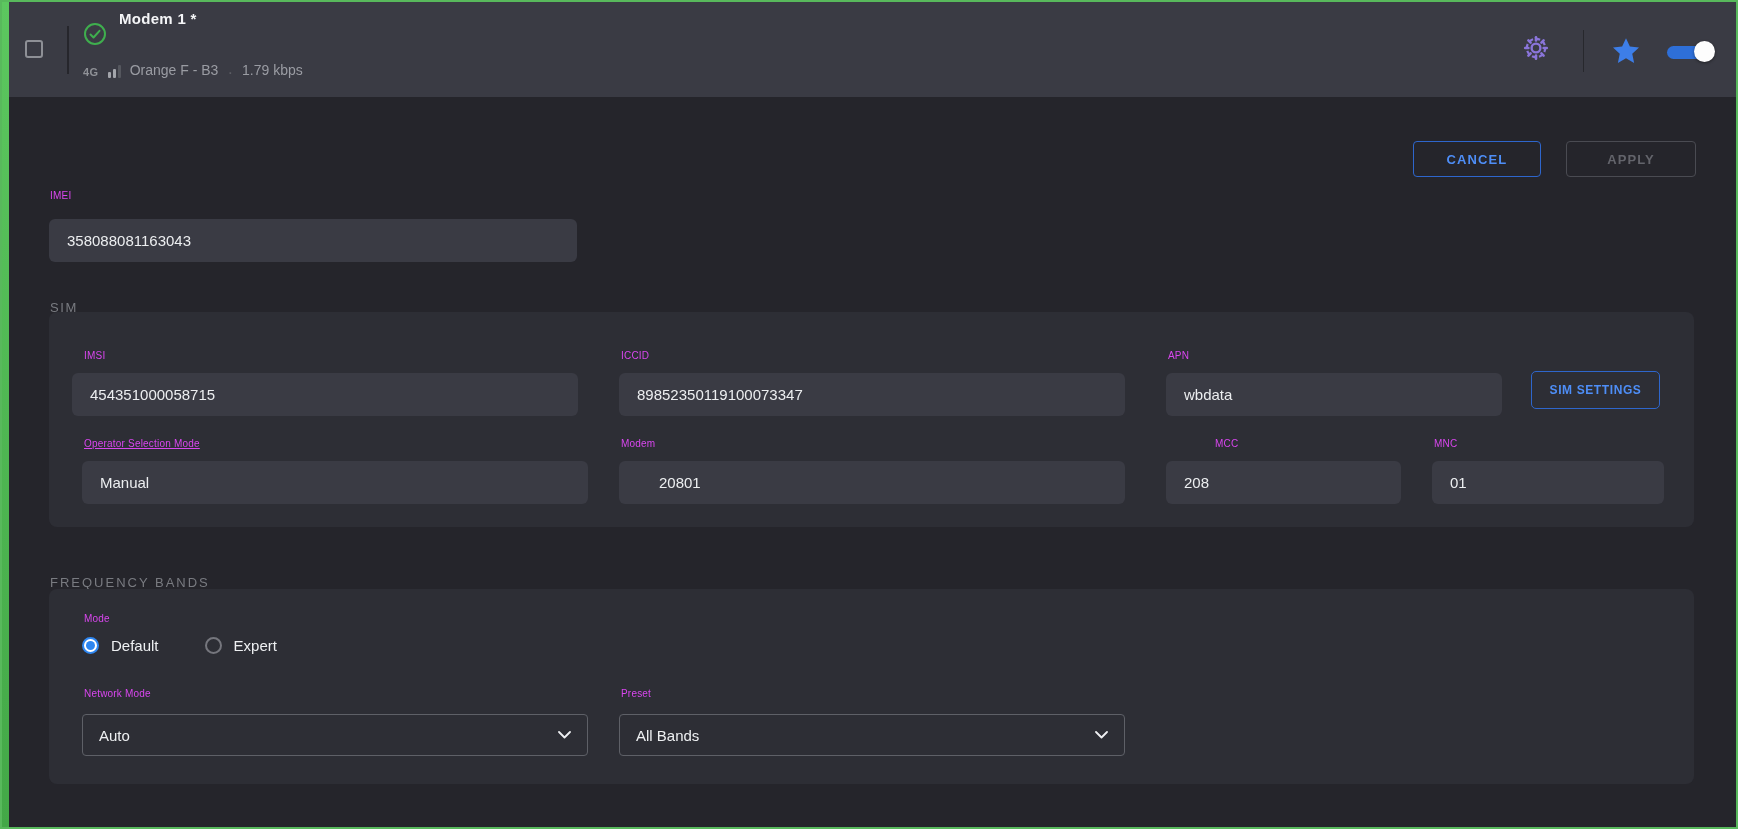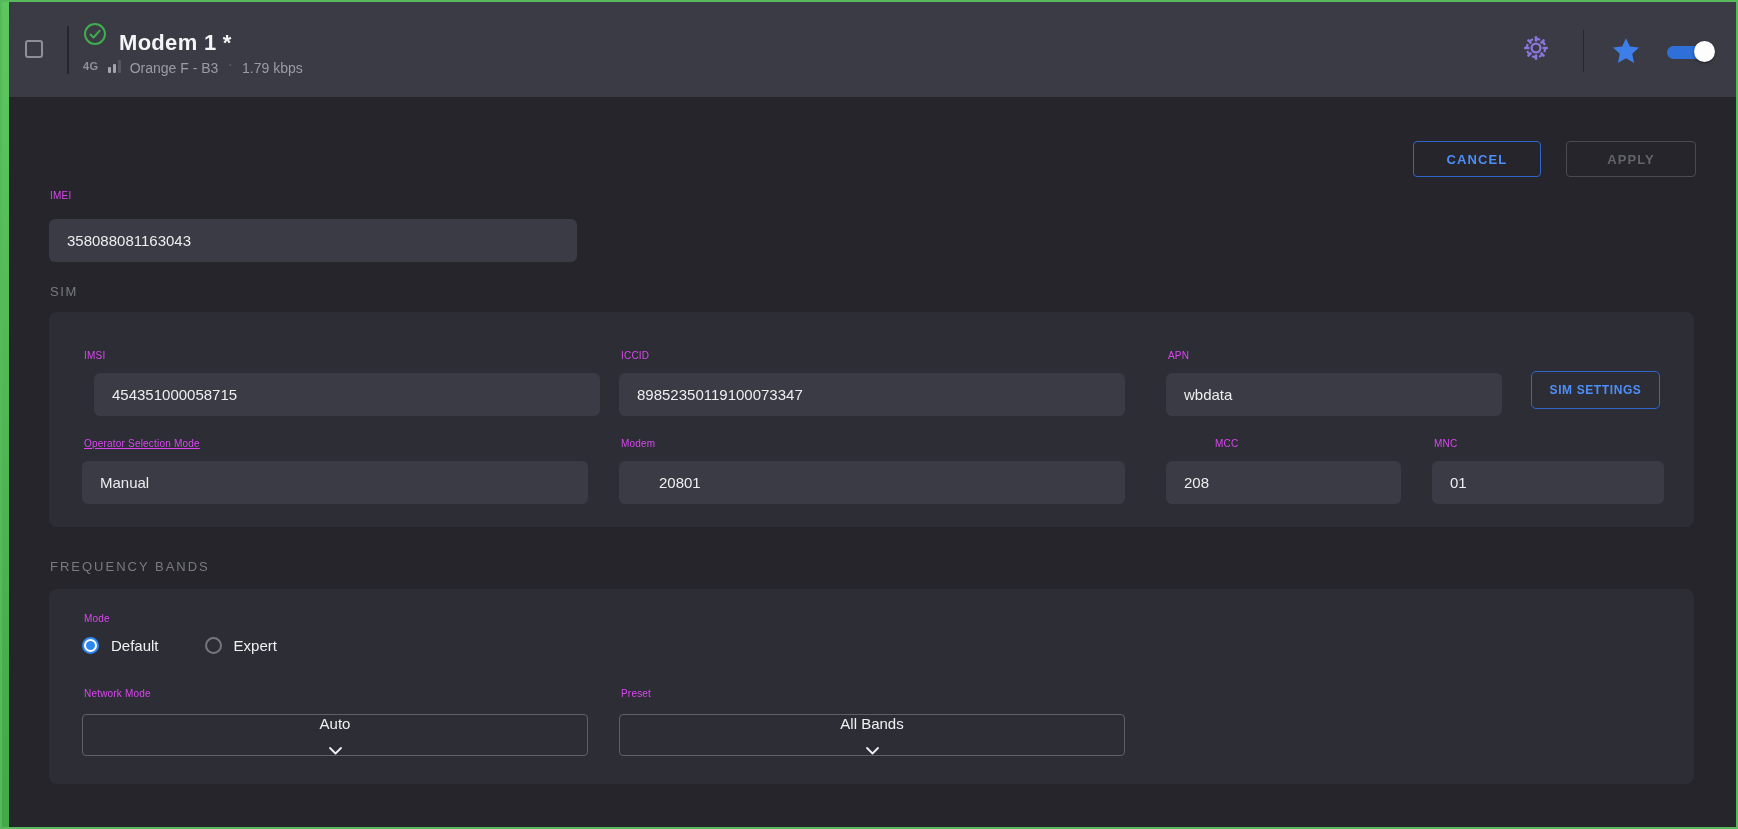--- a/index.html
+++ b/index.html
@@ -22,26 +22,26 @@
     position:absolute; left:7px; right:0; top:0; height:95px;
     background:#3a3b44;
   }
   .hdr-checkbox {
     position:absolute; left:16px; top:38px; width:18px; height:18px;
     border:2px solid #8e9096; border-radius:3px; background:transparent; cursor:pointer;
   }
   .hdr-divider { position:absolute; left:58px; top:24px; width:2px; height:48px; background:#26262c; }
   .status-icon { position:absolute; left:74px; top:20px; width:24px; height:24px; }
   .hdr-title {
-    position:absolute; left:110px; top:28px;
-    color:#f4f5f7; font-size:22px; font-weight:bold; letter-spacing:.3px;
+    position:absolute; left:110px; top:8px;
+    color:#f4f5f7; font-size:15px; font-weight:bold; letter-spacing:.3px;
   }
   .hdr-sub {
     position:absolute; left:74px; top:58px; height:18px;
-    display:flex; align-items:flex-start; gap:9px;
+    display:flex; align-items:flex-end; gap:9px;
     color:#9a9ca3; font-size:14px;
   }
   .net-tech { font-size:11px; font-weight:bold; color:#8f9197; letter-spacing:.5px; }
   .sig-bars { display:flex; align-items:flex-end; gap:2px; height:13px; }
   .sig-bars i { display:block; width:3px; border-radius:1px; }
   .sig-b1 { height:6px;  background:#a3a5ab; }
   .sig-b2 { height:9px;  background:#a3a5ab; }
   .sig-b3 { height:13px; background:#55575e; }
   .dot-sep { color:#5b5d63; font-size:17px; line-height:10px; }
 
@@ -53,21 +53,21 @@
   .toggle .knob  { position:absolute; right:0; top:1px; width:21px; height:21px; border-radius:50%;
                    background:#fdfdfd; box-shadow:0 1px 3px rgba(0,0,0,.45); }
 
   
   .field-label { position:absolute; color:#d946ef; font-size:10px; letter-spacing:.2px; }
   .text-input {
     position:absolute; height:43px; border:none; outline:none; border-radius:6px;
     background:#3a3b44; color:#eceef0; font-size:15px; padding:0 18px;
     font-family:"Liberation Sans", sans-serif;
   }
-  .section-label { position:absolute; color:#797b81; font-size:13px; letter-spacing:1.6px; }
+  .section-label { position:absolute; color:#797b81; font-size:13px; letter-spacing:1.6px;margin-top:16px; }
   .panel { position:absolute; left:47px; width:1645px; background:#2d2e35; border-radius:8px; }
 
   .btn {
     position:absolute; height:36px; border-radius:4px; background:transparent;
     font-size:13px; font-weight:bold; letter-spacing:1.1px; cursor:pointer;
     font-family:"Liberation Sans", sans-serif;
   }
   .btn-cancel { left:1411px; top:139px; width:128px; border:1.5px solid #2e66cc; color:#4e8ef7; }
   .btn-apply  { left:1564px; top:139px; width:130px; border:1.5px solid #4a4b52; color:#63646b; cursor:default; }
 
@@ -92,21 +92,21 @@
   .radio-on  { border:2px solid #2e86f0; background:#fff; }
   .radio-on::after { content:""; position:absolute; left:2px; top:2px; width:9px; height:9px;
                      border-radius:50%; background:#2e86f0; }
   .radio-off { border:2px solid #75767d; background:transparent; }
   .radio-label { color:#eef0f2; font-size:15px; }
 
   
   .dropdown {
     position:absolute; height:42px; border:1px solid #5e6067; border-radius:4px;
     background:transparent; display:flex; align-items:center; justify-content:space-between;
-    padding:0 16px; cursor:pointer;flex-direction:column;
+    padding:0 16px; cursor:pointer;
   }
   .dropdown .dd-value { color:#eef0f2; font-size:15px; }
 
   svg { display:block; }
 </style>
 </head>
 <body>
 
 <div class="window">
   <div class="accent-strip"></div>
@@ -171,21 +171,21 @@
   <button class="btn btn-apply">APPLY</button>
 
   <div class="field-label" style="left:48px; top:188px;">IMEI</div>
   <input class="text-input" style="left: 47px; top: 217px; width: 528px;" type="text" value="358088081163043">
 
   <div class="section-label" style="left:48px; top:282px;">SIM</div>
 
   <div class="panel sim-panel">
 
     <div class="field-label" style="left:35px; top:38px;">IMSI</div>
-    <input class="text-input" style="left: 45px; top: 61px; width: 506px;" type="text" value="454351000058715">
+    <input class="text-input" style="left: 23px; top: 61px; width: 506px;" type="text" value="454351000058715">
 
     <div class="field-label" style="left:572px; top:38px;">ICCID</div>
     <input class="text-input" style="left: 570px; top: 61px; width: 506px;" type="text" value="89852350119100073347">
 
     <div class="field-label" style="left:1119px; top:38px;">APN</div>
     <input class="text-input" style="left: 1117px; top: 61px; width: 336px;" type="text" value="wbdata">
 
     <button class="btn-sim-settings">SIM SETTINGS</button>
 
     <div class="field-label" style="left:35px; top:126px;text-decoration:underline;">Operator Selection Mode</div>

